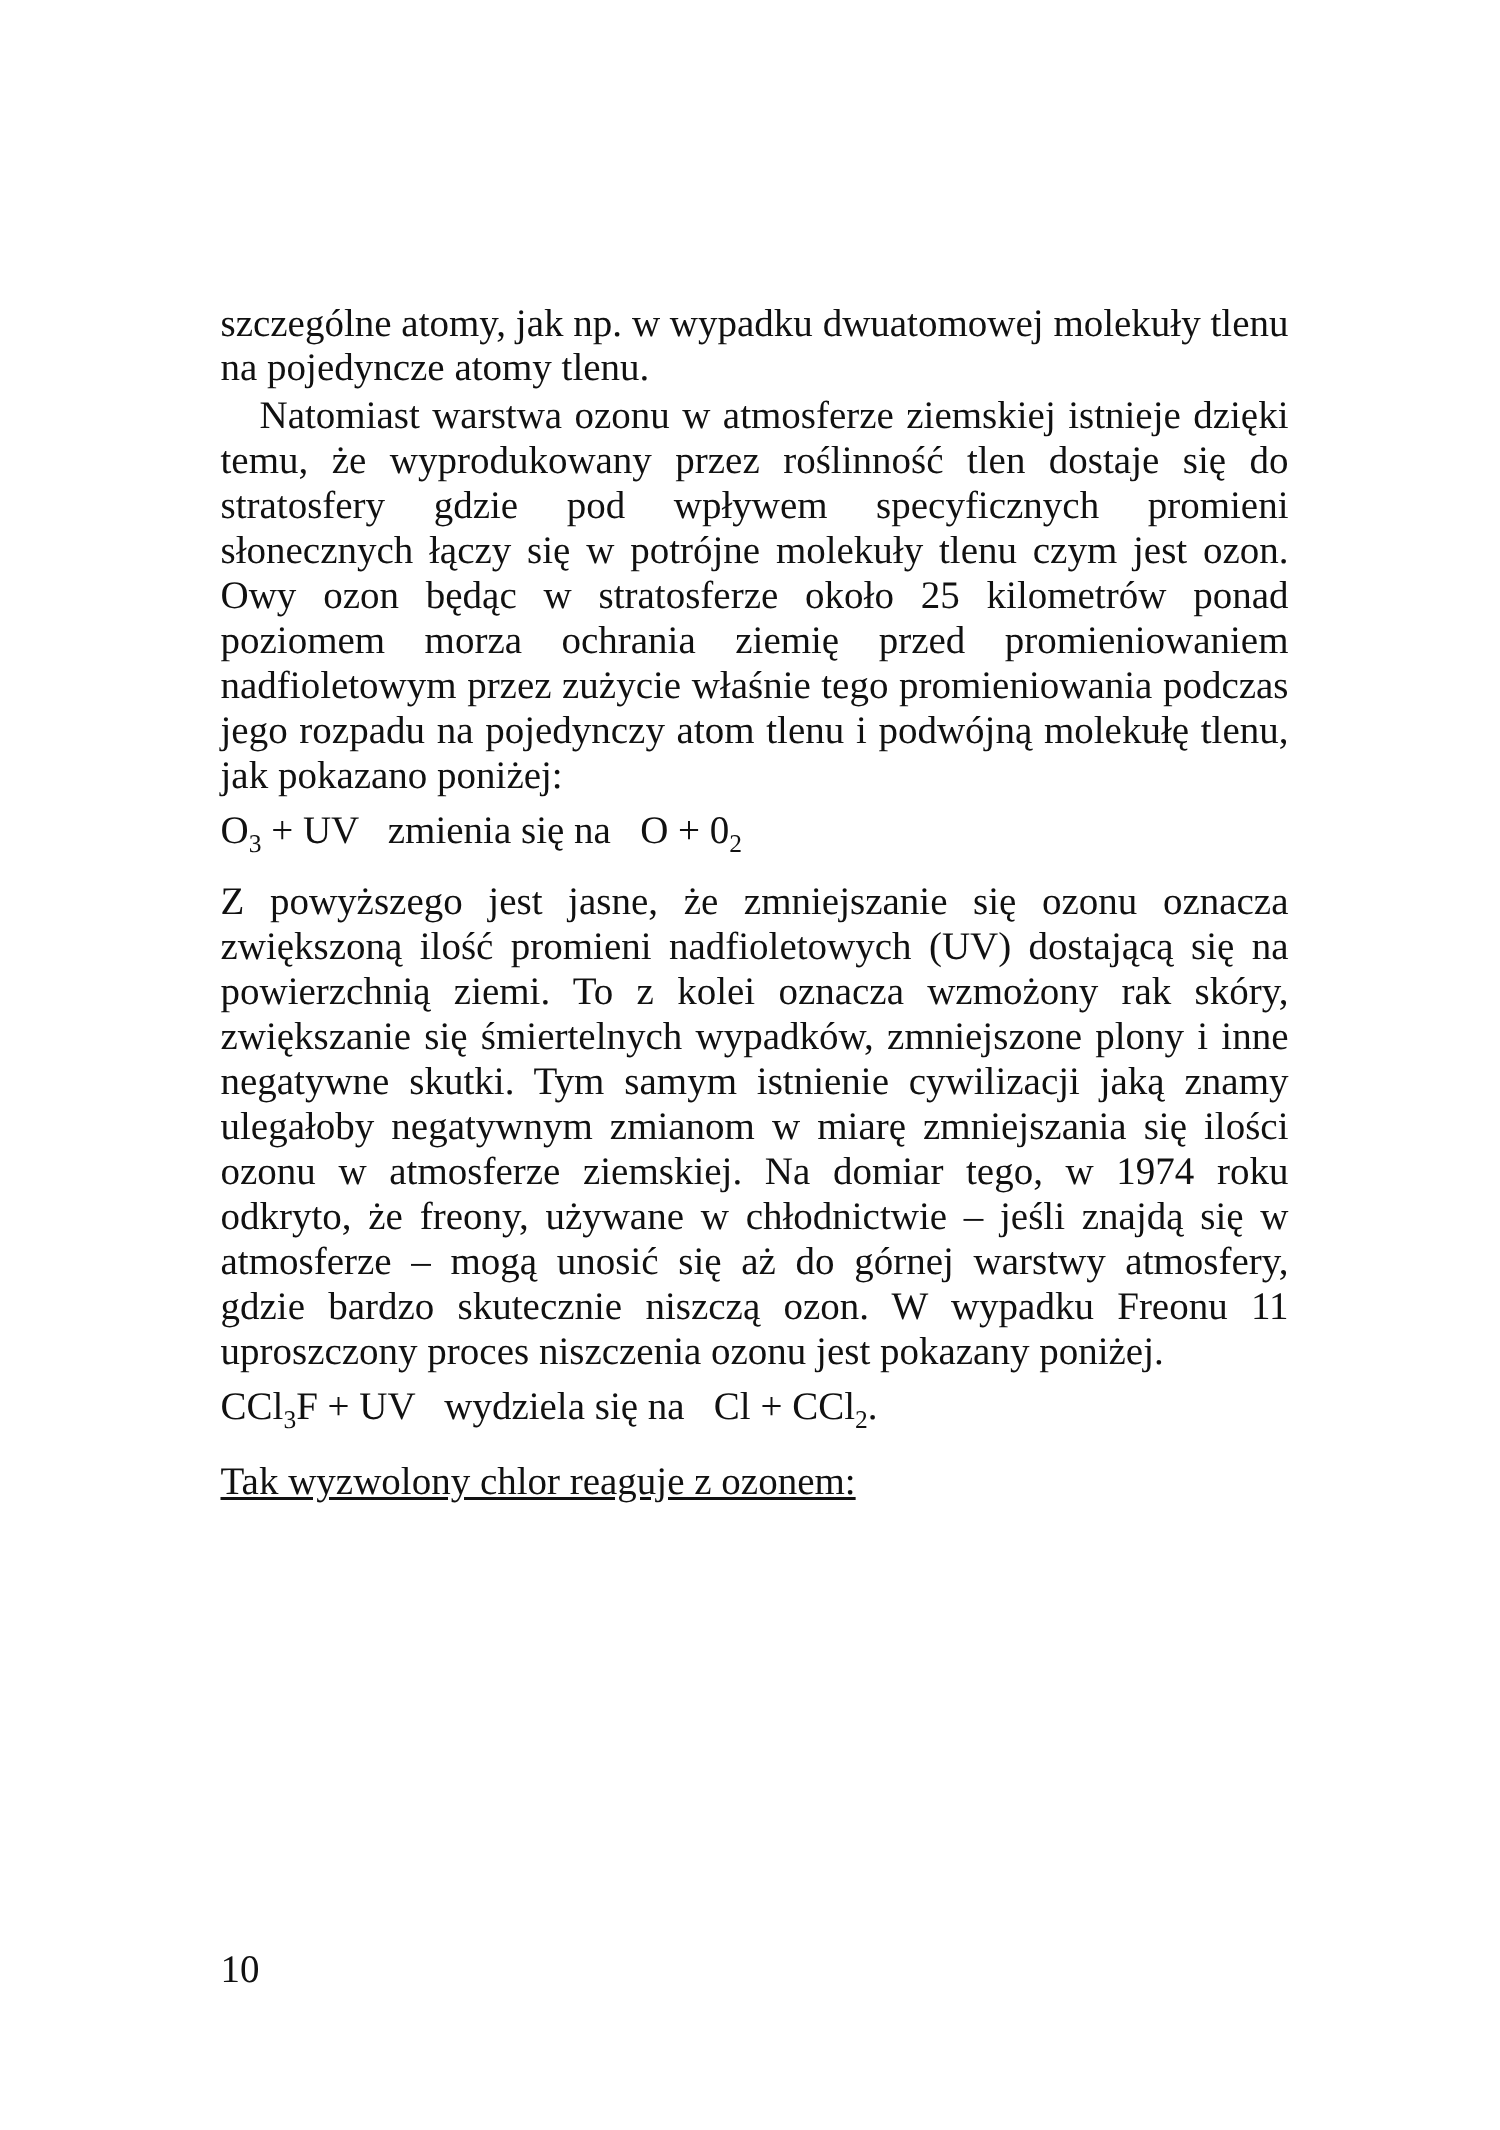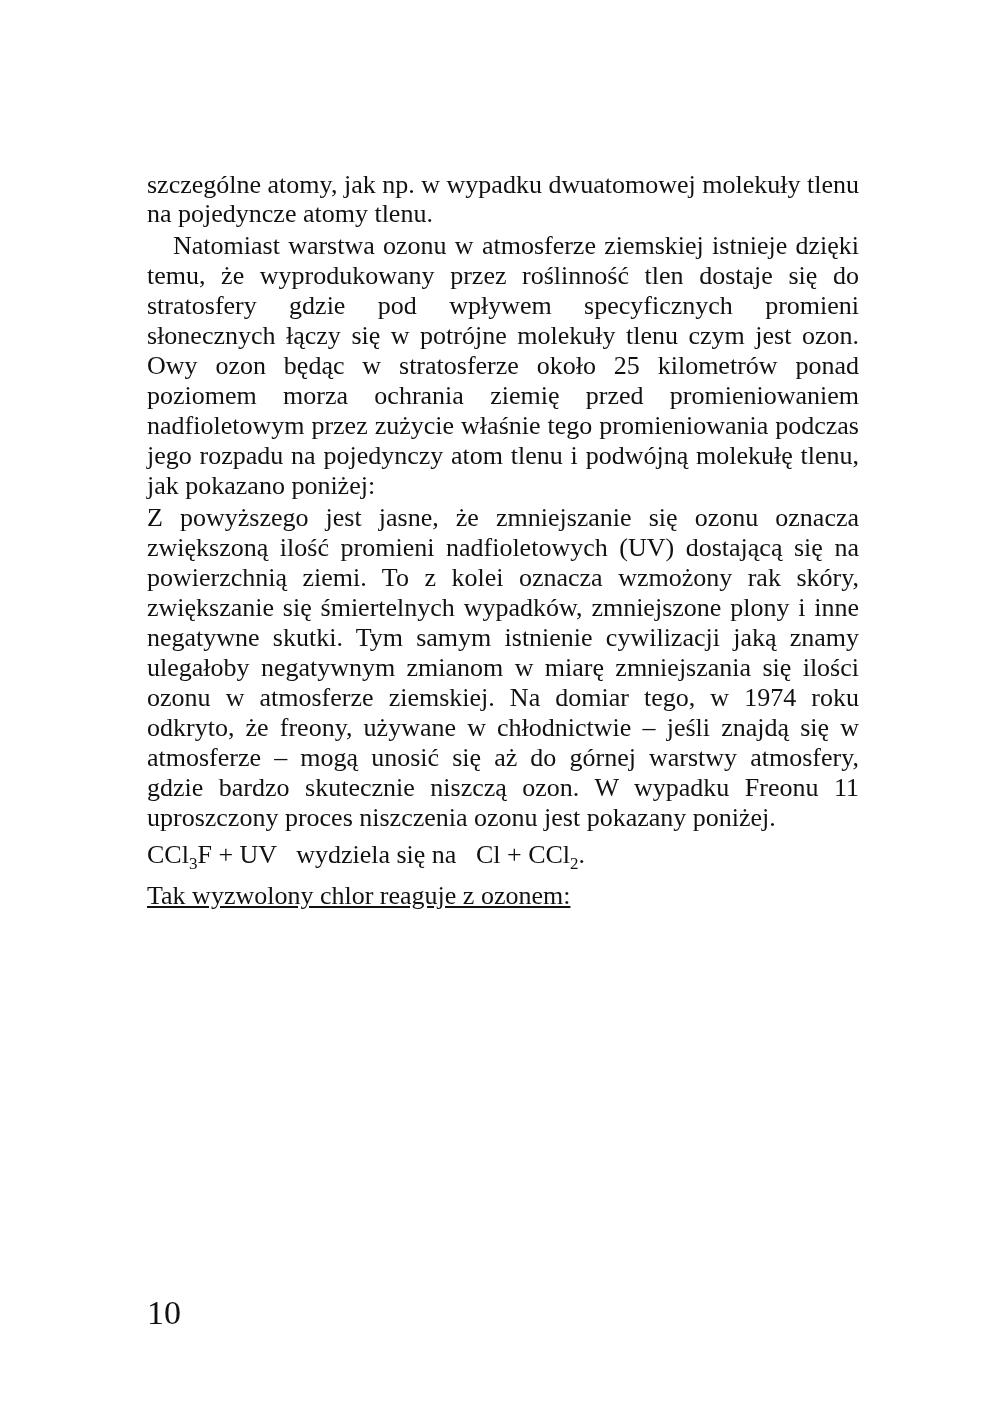--- a/index.html
+++ b/index.html
@@ -23,58 +23,60 @@
   }
   .para {
     margin: 0;
     font-size: 26px;
     line-height: 30px;
     text-align: justify;
     hyphens: manual;
   }
   .para.tight {
     line-height: 29px;
+    margin-top: 31px;
   }
   .para.indent {
     text-indent: 26px;
     margin-top: 3px;
   }
   .eq {
     margin: 0;
     font-size: 26px;
     line-height: 31.6px;
     white-space: pre;
     padding-top: 6px;
     padding-bottom: 4px;
   }
   .eq sub {
     font-size: 17px;
     vertical-align: -6px;
     line-height: 0;
   }
   .after-eq {
-    margin-top: 2px;
+    margin-top: 12px;
   }
   .page-number {
     position: absolute;
     left: 147px;
     top: 1298px;
-    font-size: 34px;
+    font-size: 26px;
     line-height: 30px;
   }
 </style>
 </head>
 <body>
 
 <div class="page">
 
   <p class="para tight">szczególne atomy, jak np. w wypadku dwuatomowej molekuły tlenu na pojedyncze atomy tlenu.</p>
 
   <p class="para indent">Natomiast warstwa ozonu w atmosferze ziemskiej istnieje dzięki temu, że wyprodukowany przez roślinność tlen dostaje się do stratosfery gdzie pod wpływem specyficznych promieni słonecznych łączy się w potrójne molekuły tlenu czym jest ozon. Owy ozon będąc w stratosferze około 25 kilometrów po­nad poziomem morza ochrania ziemię przed promieniowaniem nadfioletowym przez zużycie właśnie tego promieniowania podczas jego rozpadu na pojedynczy atom tlenu i podwójną molekułę tlenu, jak pokazano poniżej:</p>
 
+  <div class="eq"><span><span>O</span><sub>3</sub><span> + UV</span></span>   <span>zmienia się na</span>   <span><span>O + 0</span><sub>2</sub><span></span></span></div>
 
   <p class="para after-eq">Z powyższego jest jasne, że zmniejszanie się ozonu oznacza zwiększoną ilość promieni nadfioletowych (UV) dostającą się na powierzchnią ziemi. To z kolei oznacza wzmożony rak skó­ry, zwiększanie się śmiertelnych wypadków, zmniejszone plony i inne negatywne skutki. Tym samym istnienie cywilizacji jaką znamy ulegałoby negatywnym zmianom w miarę zmniejszania się ilości ozonu w atmosferze ziemskiej. Na domiar tego, w 1974 roku odkryto, że freony, używane w chłodnictwie – jeśli znajdą się w atmosferze – mogą unosić się aż do górnej war­stwy atmosfery, gdzie bardzo skutecznie niszczą ozon. W wy­padku Freonu 11 uproszczony proces niszczenia ozonu jest po­kazany poniżej.</p>
 
   <div class="eq"><span><span>CCl</span><sub>3</sub><span>F + UV</span></span>   <span>wydziela się na</span>   <span><span>Cl + CCl</span><sub>2</sub><span>.</span></span></div>
 
   <p class="para after-eq" style="padding-top:4px;text-decoration:underline;">Tak wyzwolony chlor reaguje z ozonem:</p>
 
 
 
 

